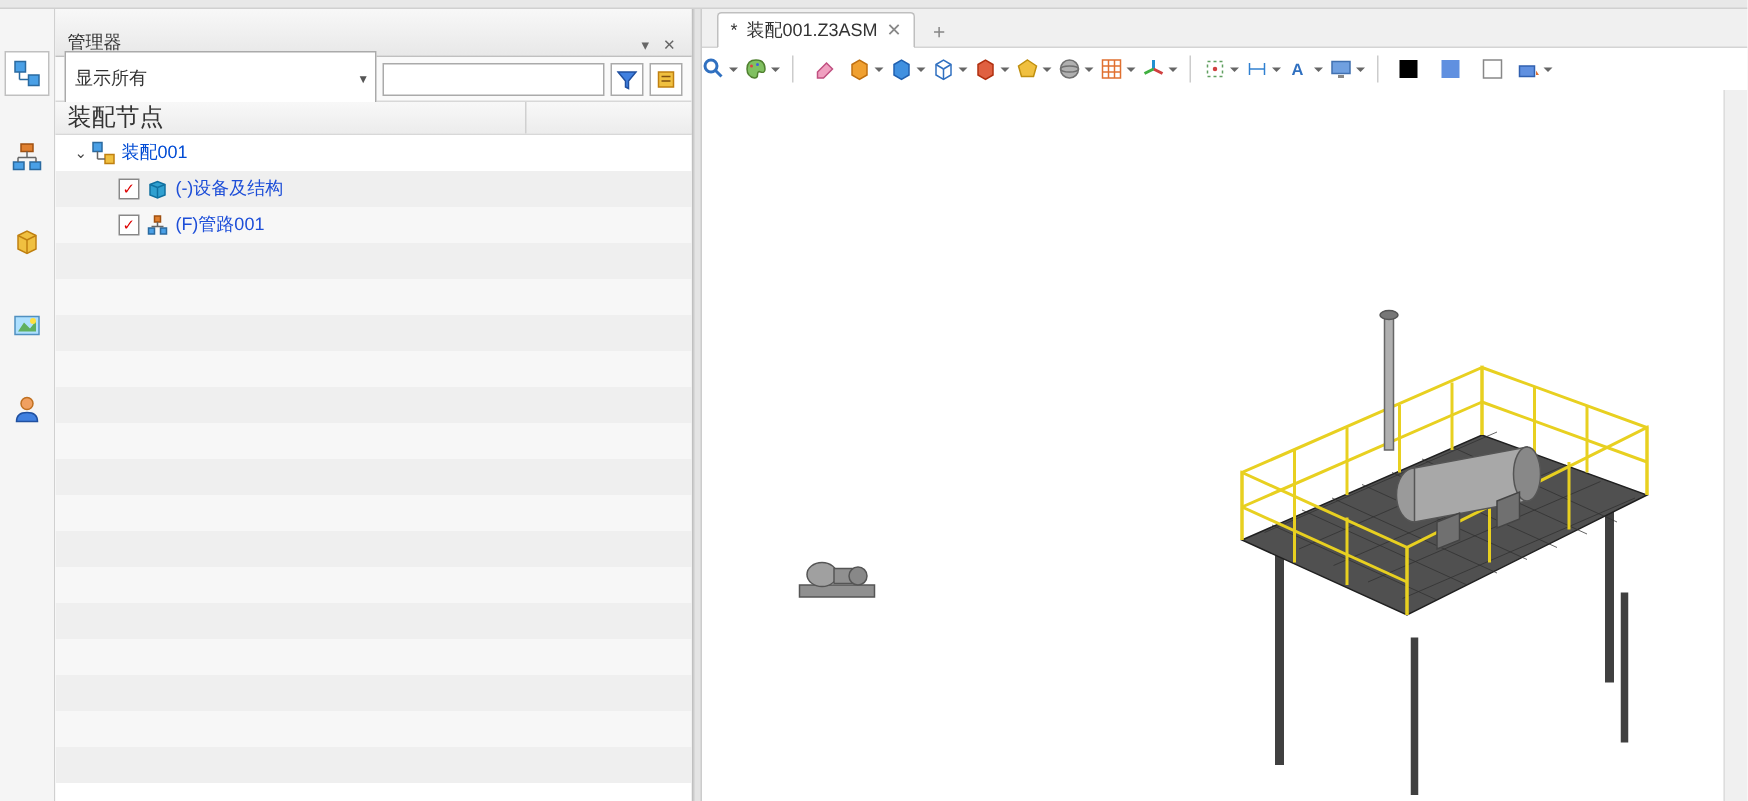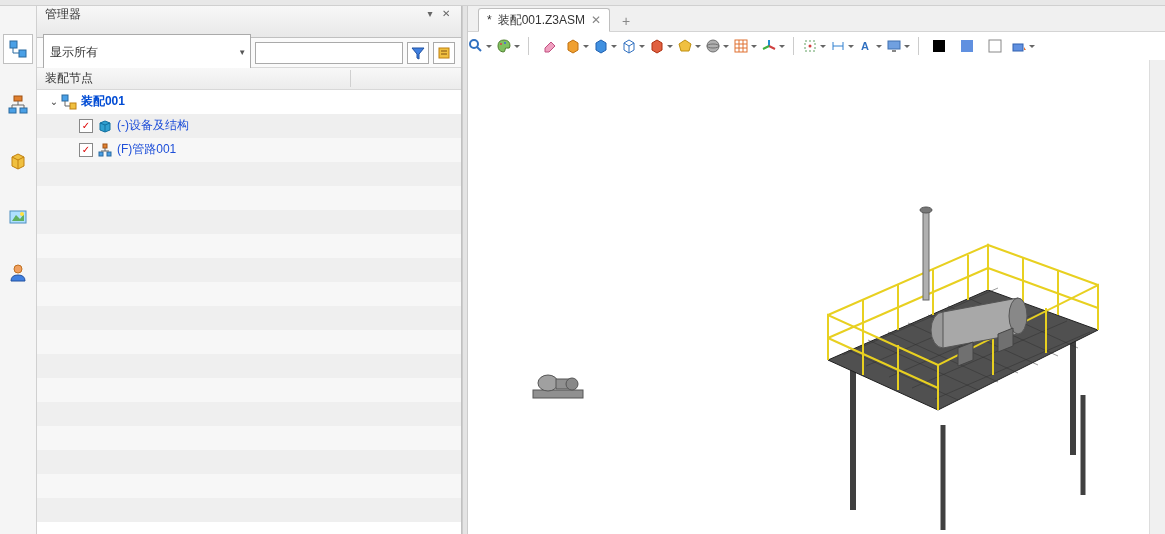--- a/index.html
+++ b/index.html
@@ -53,21 +53,21 @@
       background: #fff;
       border-right: 1px solid #c0c0c0;
       display: flex;
       flex-direction: column;
     }
     .panel-title {
       height: 32px;
       background: linear-gradient(#f8f8f8, #e8e8e8);
       border-bottom: 1px solid #c0c0c0;
       display: flex;
-      align-items: flex-start;
+      align-items: flex-end;
       padding: 0 8px;
       font-size: 12px;
       color: #333;
     }
     .panel-title .close-controls {
       margin-left: auto;
       display: flex;
       gap: 2px;
     }
     .panel-title .close-controls .ctrl { width: 14px; height: 14px; display: flex; align-items: center; justify-content: center; cursor: pointer; color: #666; font-size: 10px; }
@@ -104,21 +104,21 @@
     .filter-iconbtn {
       width: 22px; height: 22px; border: 1px solid #aaa; background: #fff; display: flex; align-items: center; justify-content: center; cursor: pointer;
     }
 
     .tree-header {
       height: 22px;
       background: linear-gradient(#f8f8f8, #ececec);
       border-bottom: 1px solid #d8d8d8;
       display: flex;
       align-items: center;
-      font-size: 12px;
+      font-size: 16px;
       color: #333;
       justify-content: flex-end;
     }
     .tree-header .col1 { flex: 1; padding-left: 8px; border-right: 1px solid #d0d0d0; }
     .tree-header .col2 { width: 110px; }
 
     .tree-body {
       flex: 1;
       overflow-y: auto;
       background: #fff;
@@ -131,21 +131,21 @@
       padding-left: 6px;
     }
     .tree-row:nth-child(odd) { background: #f7f7f7; }
     .tree-row:nth-child(even) { background: #efefef; }
 
     .tree-indent { display: inline-block; }
     .toggle { width: 14px; display: inline-flex; justify-content: center; font-size: 10px; color: #444; cursor: pointer; }
     .chkbox { width: 14px; height: 14px; border: 1px solid #888; background: #fff; display: inline-flex; align-items: center; justify-content: center; margin-right: 4px; font-size: 10px; color: #d00; cursor: pointer; }
     .node-icon { width: 16px; height: 16px; margin-right: 4px; display: inline-flex; align-items: center; justify-content: center; }
     .node-label { font-size: 12px; color: #1d4ed8; }
-    .node-label.bold { font-weight: bold; color: #004bd4; text-align: right; }
+    .node-label.bold { font-weight: normal; color: #004bd4; text-align: right; }
 
     
     .splitter {
       width: 6px;
       background: #e4e4e4;
       border-left: 1px solid #ccc;
       border-right: 1px solid #ccc;
       cursor: col-resize;
     }
 

